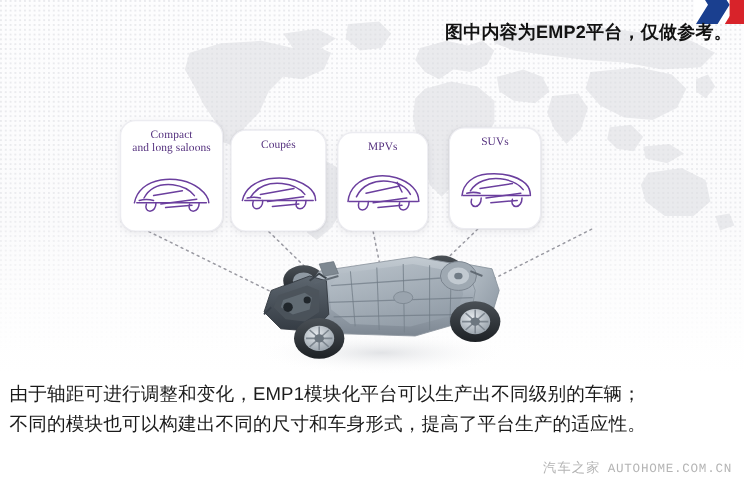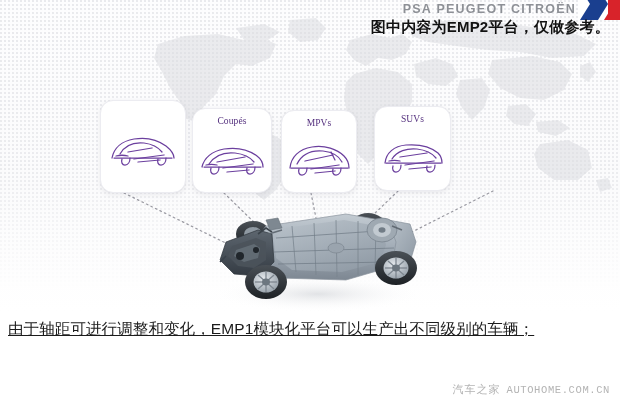--- a/index.html
+++ b/index.html
@@ -68,21 +68,21 @@
 
   
   .chassis{position:absolute;left:196px;top:190px;width:236px;height:122px;}
   .chassis svg{display:block;}
 
   
   .caption{
     position:absolute;left:8px;top:316px;width:604px;
     font-size:15.5px;color:#1b1b1b;line-height:25px;letter-spacing:.1px;
   }
-  .caption .ln{display:block;white-space:nowrap;text-decoration:underline;}
+  .caption .ln{display:block;white-space:nowrap;}
 
   
   .watermark{
     position:absolute;right:10px;bottom:5px;
     display:flex;align-items:baseline;gap:6px;
     color:#b4b4b4;
   }
   .wm-cn{font-size:11px;letter-spacing:1px;}
   .wm-en{font-family:"Liberation Mono",monospace;font-size:10.5px;letter-spacing:.6px;margin-top:20px;}
 </style>
@@ -129,21 +129,20 @@
 
         <path d="M400 130 L428 126 L448 136 L452 154 L438 166 L414 166 L398 154 L394 140 Z"></path>
         <path d="M456 166 L468 164 L472 174 L460 178 Z"></path>
 
         <path d="M440 52 L450 48 L456 58 L448 68 L440 62 Z"></path>
       </g>
     </svg>
   </div>
 
   <div class="brandbar">
-    <div class="brand-text">PSA PEUGEOT CITROËN</div>
     <svg class="brand-logo" viewBox="0 0 42 26">
       <rect x="0" y="0" width="42" height="26" fill="#ffffff"></rect>
       <path d="M2 -6 L20 -6 L30 10 L20 26 L2 26 L12 10 Z" fill="#1a3f8f"></path>
       <path d="M20 -6 L40 -6 L40 26 L26 26 L36 10 Z" fill="#d8232a"></path>
       <path d="M30 -6 L42 -6 L42 26 L30 26 Z" fill="#d8232a"></path>
     </svg>
     <div class="notice">图中内容为EMP2平台，仅做参考。</div>
   </div>
 
   <svg class="connect" viewBox="0 0 620 330">
@@ -152,20 +151,23 @@
       <line x1="224" y1="193" x2="262" y2="230"></line>
       <line x1="311" y1="193" x2="316" y2="218"></line>
       <line x1="398" y1="191" x2="372" y2="216"></line>
       <line x1="493" y1="191" x2="404" y2="236"></line>
     </g>
   </svg>
 
   <div class="cards">
 
     <div class="card c0">
+      <div class="card-label">
+        <span>Compact</span><br><span>and long saloons</span>
+      </div>
       <div class="card-art">
         <svg width="70" height="44" viewBox="0 0 70 44">
           <g fill="none" stroke="#6b3f9e" stroke-width="1.25" stroke-linecap="round" stroke-linejoin="round">
             <path d="M4 30 C6 20 14 13 26 11 C38 9 50 12 58 18 C63 22 66 26 66 30"></path>
             <path d="M12 26 C17 17 26 14 36 15 C44 16 50 19 54 24"></path>
             <path d="M20 24 L44 20"></path>
             <path d="M6 30 L64 30"></path>
             <path d="M22 30 C22 34 20 37 17 37 C14 37 13 34 14 31"></path>
             <path d="M58 30 C58 34 56 37 53 37 C50 37 49 34 50 31"></path>
             <path d="M26 31 L56 27"></path>
@@ -347,20 +349,21 @@
           <line x1="62" y1="85" x2="78" y2="99"></line>
           <line x1="62" y1="99" x2="78" y2="85"></line>
         </g>
         <ellipse cx="70" cy="92" rx="4" ry="3.4" fill="#6c767f"></ellipse>
       </g>
     </svg>
   </div>
 
   <div class="caption">
     <span class="ln">由于轴距可进行调整和变化，EMP1模块化平台可以生产出不同级别的车辆；</span>
+    <span class="ln">不同的模块也可以构建出不同的尺寸和车身形式，提高了平台生产的适应性。</span>
   </div>
 
   <div class="watermark">
     <span class="wm-cn">汽车之家</span>
     <span class="wm-en">AUTOHOME.COM.CN</span>
   </div>
 
 </div>
 
 </body></html>

